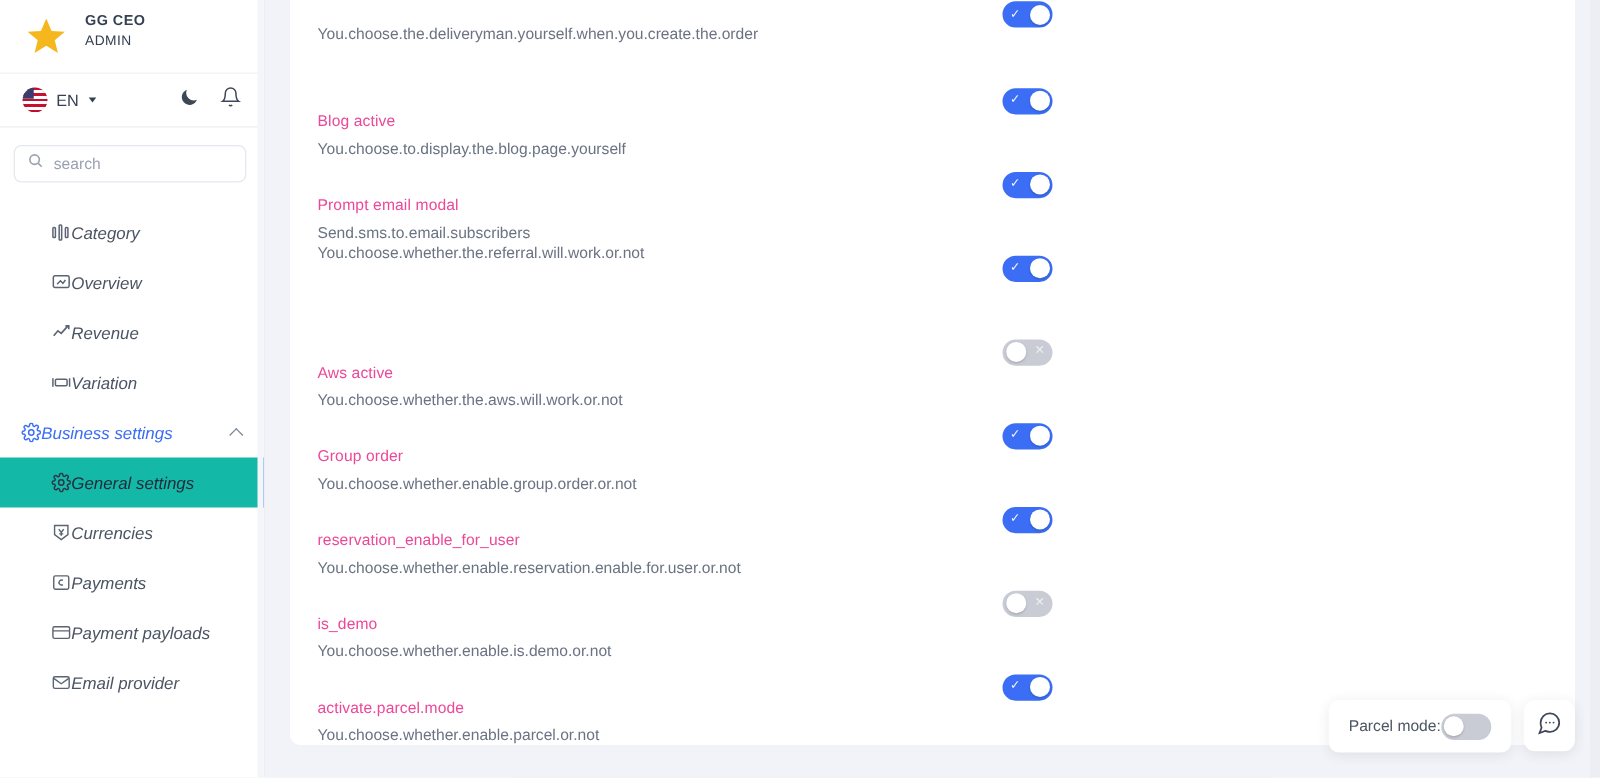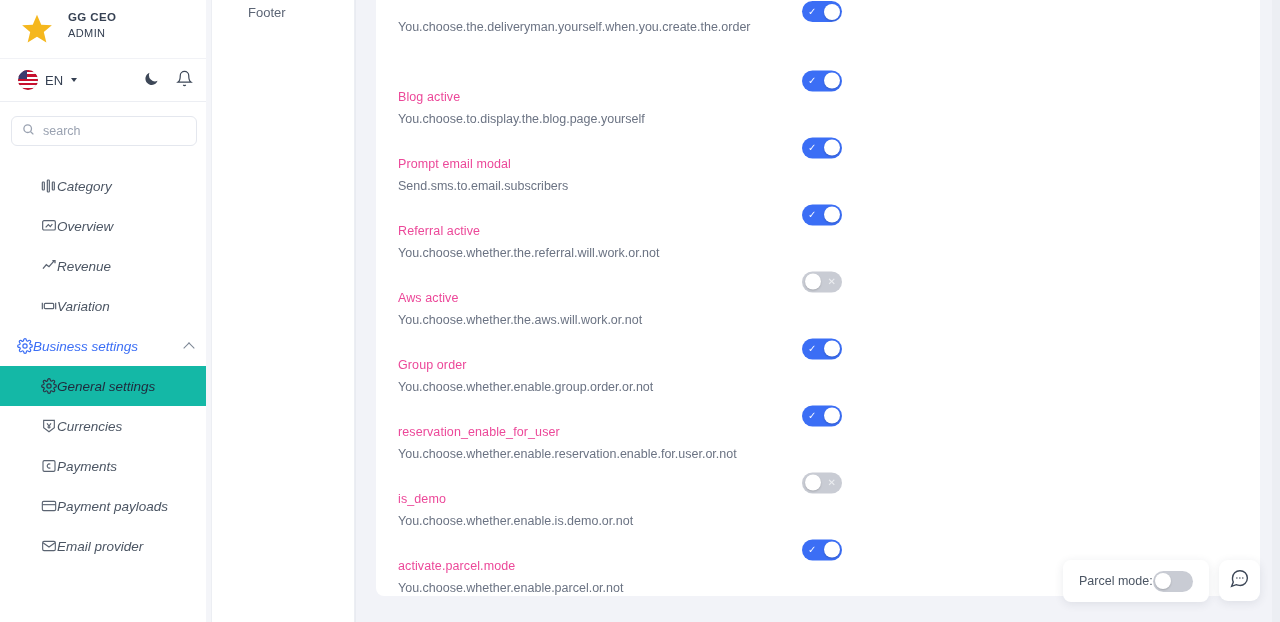--- a/index.html
+++ b/index.html
@@ -364,25 +364,20 @@
           </svg>
         </span>
         <span class="label">Email provider</span>
       </div>
 
     </nav>
 
     <div class="vscroll-side"></div>
   </aside>
 
-  <div class="col2">
-    <div class="col2-inner">
-      <div class="col2-item">Footer</div>
-    </div>
-  </div>
 
   <main class="main">
     <div class="card">
 
       <div class="srow first">
         <div class="text">
           <div class="stitle"></div>
           <div class="sdesc">You.choose.the.deliveryman.yourself.when.you.create.the.order</div>
         </div>
         <div class="toggle-cell">
@@ -414,21 +409,20 @@
         <div class="toggle-cell">
           <div class="tgl on">
             <span class="mark">✓</span>
             <span class="knob"></span>
           </div>
         </div>
       </div>
 
       <div class="srow">
         <div class="text">
-          <div class="stitle">Referral active</div>
           <div class="sdesc">You.choose.whether.the.referral.will.work.or.not</div>
         </div>
         <div class="toggle-cell">
           <div class="tgl on">
             <span class="mark">✓</span>
             <span class="knob"></span>
           </div>
         </div>
       </div>
 

